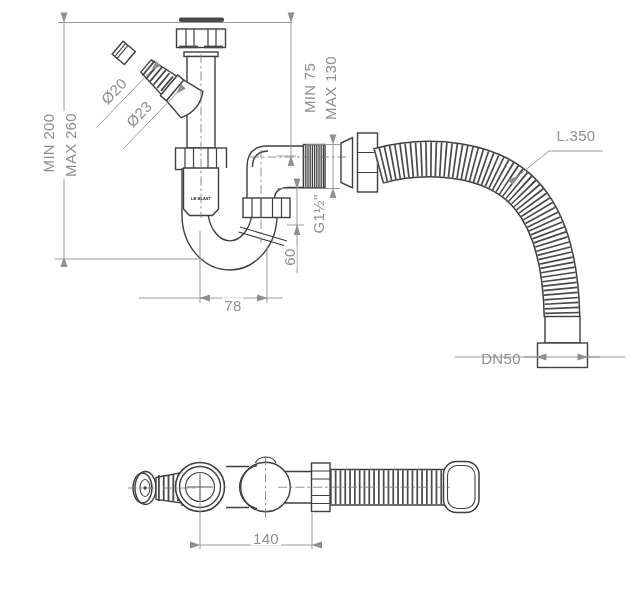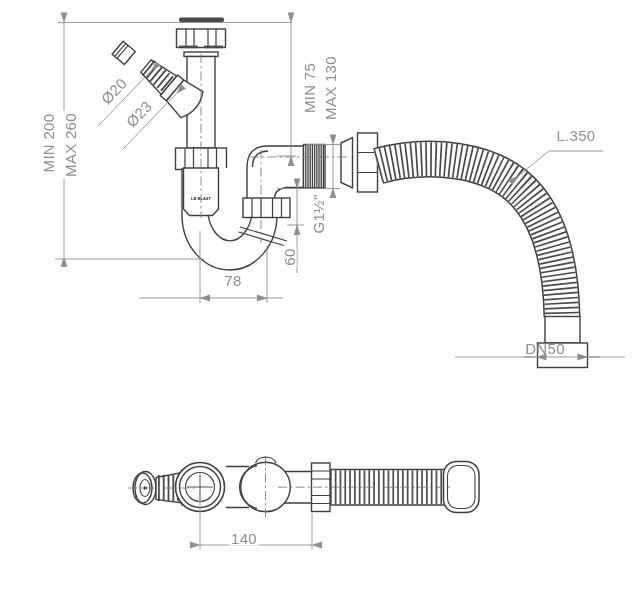--- a/index.html
+++ b/index.html
@@ -203,19 +203,19 @@
 </svg>
 
 <span class="lbl v bg" style="left:48px;top:143px;">MIN 200</span>
 <span class="lbl v bg" style="left:70px;top:145px;">MAX 260</span>
 <span class="lbl d" style="left:114px;top:91px;">Ø20</span>
 <span class="lbl d" style="left:139px;top:114px;">Ø23</span>
 <span class="lbl v" style="left:309px;top:88px;">MIN 75</span>
 <span class="lbl v" style="left:330px;top:88px;">MAX 130</span>
 <span class="lbl v" style="left:318px;top:214px;">G1½"</span>
 <span class="lbl v bg" style="left:289px;top:257px;">60</span>
-<span class="lbl bg" style="left:233px;top:280px;">78</span>
+<span class="lbl bg" style="left:233px;top:305px;">78</span>
 <span class="lbl" style="left:576px;top:135px;">L.350</span>
-<span class="lbl" style="left:501px;top:348px;margin-left:44px;">DN50</span>
-<span class="lbl bg" style="left:244px;top:538px;text-align:center;">140</span>
+<span class="lbl" style="left:501px;top:358px;">DN50</span>
+<span class="lbl bg" style="left:266px;top:538px;text-align:center;">140</span>
 <span class="lbl tiny" style="left:201px;top:199px;">LB BLAST</span>
 
 </div>
 
 </body></html>

